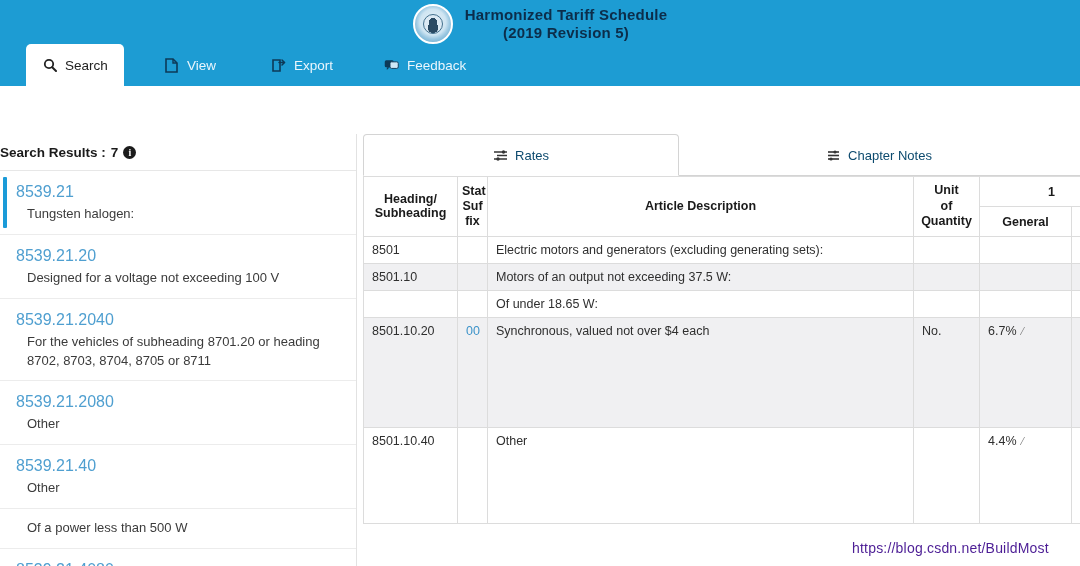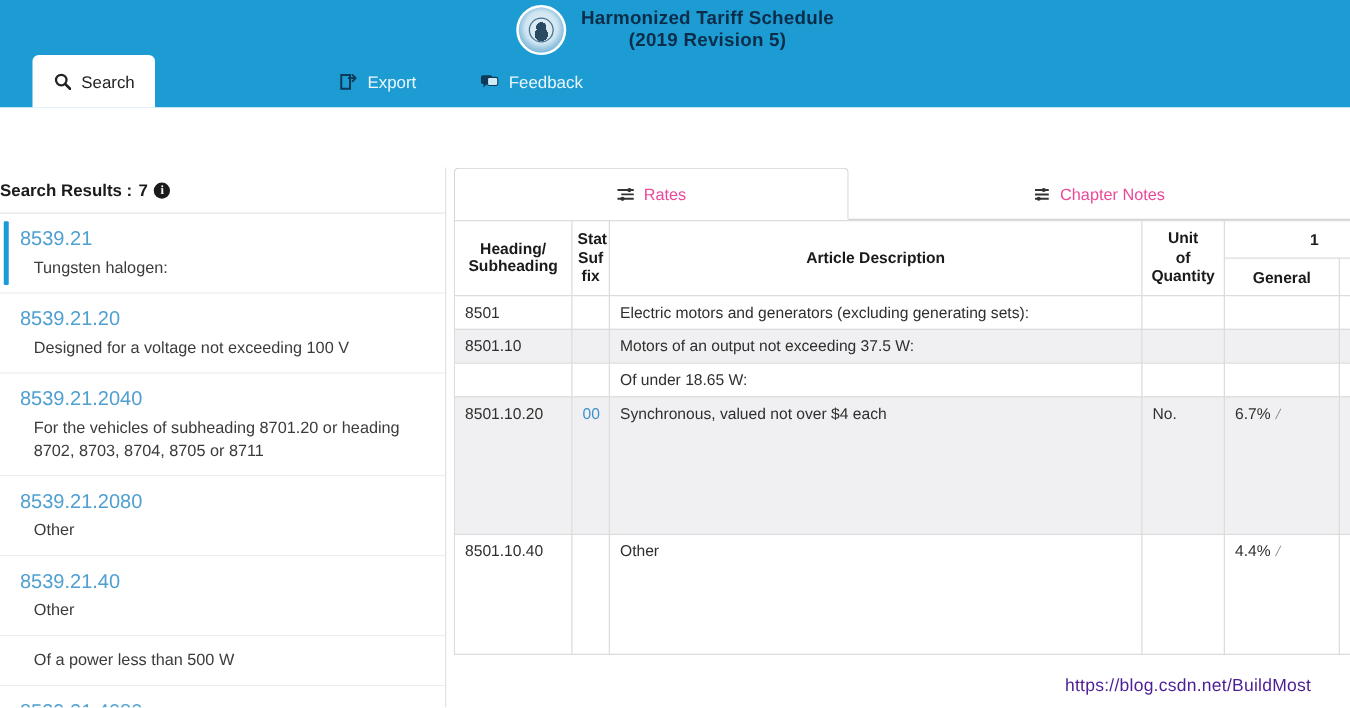--- a/index.html
+++ b/index.html
@@ -156,21 +156,21 @@
   }
   .subtabs {
     position: relative; height: 42px;
     border-bottom: 1px solid #d4d4d4;
     display: flex;
   }
   .subtab {
     position: relative;
     flex: none;
     display: flex; align-items: center; justify-content: center; gap: 7px;
-    font-size: 13px; color: #ec4899;
+    font-size: 13px; color: #0c4a6e;
     cursor: pointer; user-select: none;
     height: 42px;
   }
   .subtab.active {
     background: #fff;
     border: 1px solid #d4d4d4;
     border-bottom-color: #ffffff;
     border-top-left-radius: 4px; border-top-right-radius: 4px;
     margin-bottom: -1px;
   }
@@ -254,20 +254,29 @@
       <div class="tab active" style="left:26px;">
         <span class="tab-icon">
           <svg width="14" height="14" viewBox="0 0 14 14">
             <circle cx="6" cy="6" r="4.2" fill="none" stroke="#222" stroke-width="1.8"></circle>
             <line x1="9.2" y1="9.2" x2="13" y2="13" stroke="#222" stroke-width="2" stroke-linecap="round"></line>
           </svg>
         </span>
         <span>Search</span>
       </div>
 
+      <div class="tab" style="left:148px;">
+        <span class="tab-icon">
+          <svg width="13" height="15" viewBox="0 0 13 15">
+            <path d="M1 1h7l4 4v9H1z" fill="none" stroke="#0d3a58" stroke-width="1.6"></path>
+            <path d="M8 1v4h4" fill="none" stroke="#0d3a58" stroke-width="1.4"></path>
+          </svg>
+        </span>
+        <span>View</span>
+      </div>
 
       <div class="tab" style="left:255px;">
         <span class="tab-icon">
           <svg width="14" height="15" viewBox="0 0 14 15">
             <path d="M1 2h7v11H1z" fill="none" stroke="#0d3a58" stroke-width="1.6"></path>
             <path d="M7 4.5h5M10 2l2.6 2.5L10 7" fill="none" stroke="#0d3a58" stroke-width="1.5" stroke-linecap="round" stroke-linejoin="round"></path>
           </svg>
         </span>
         <span>Export</span>
       </div>

